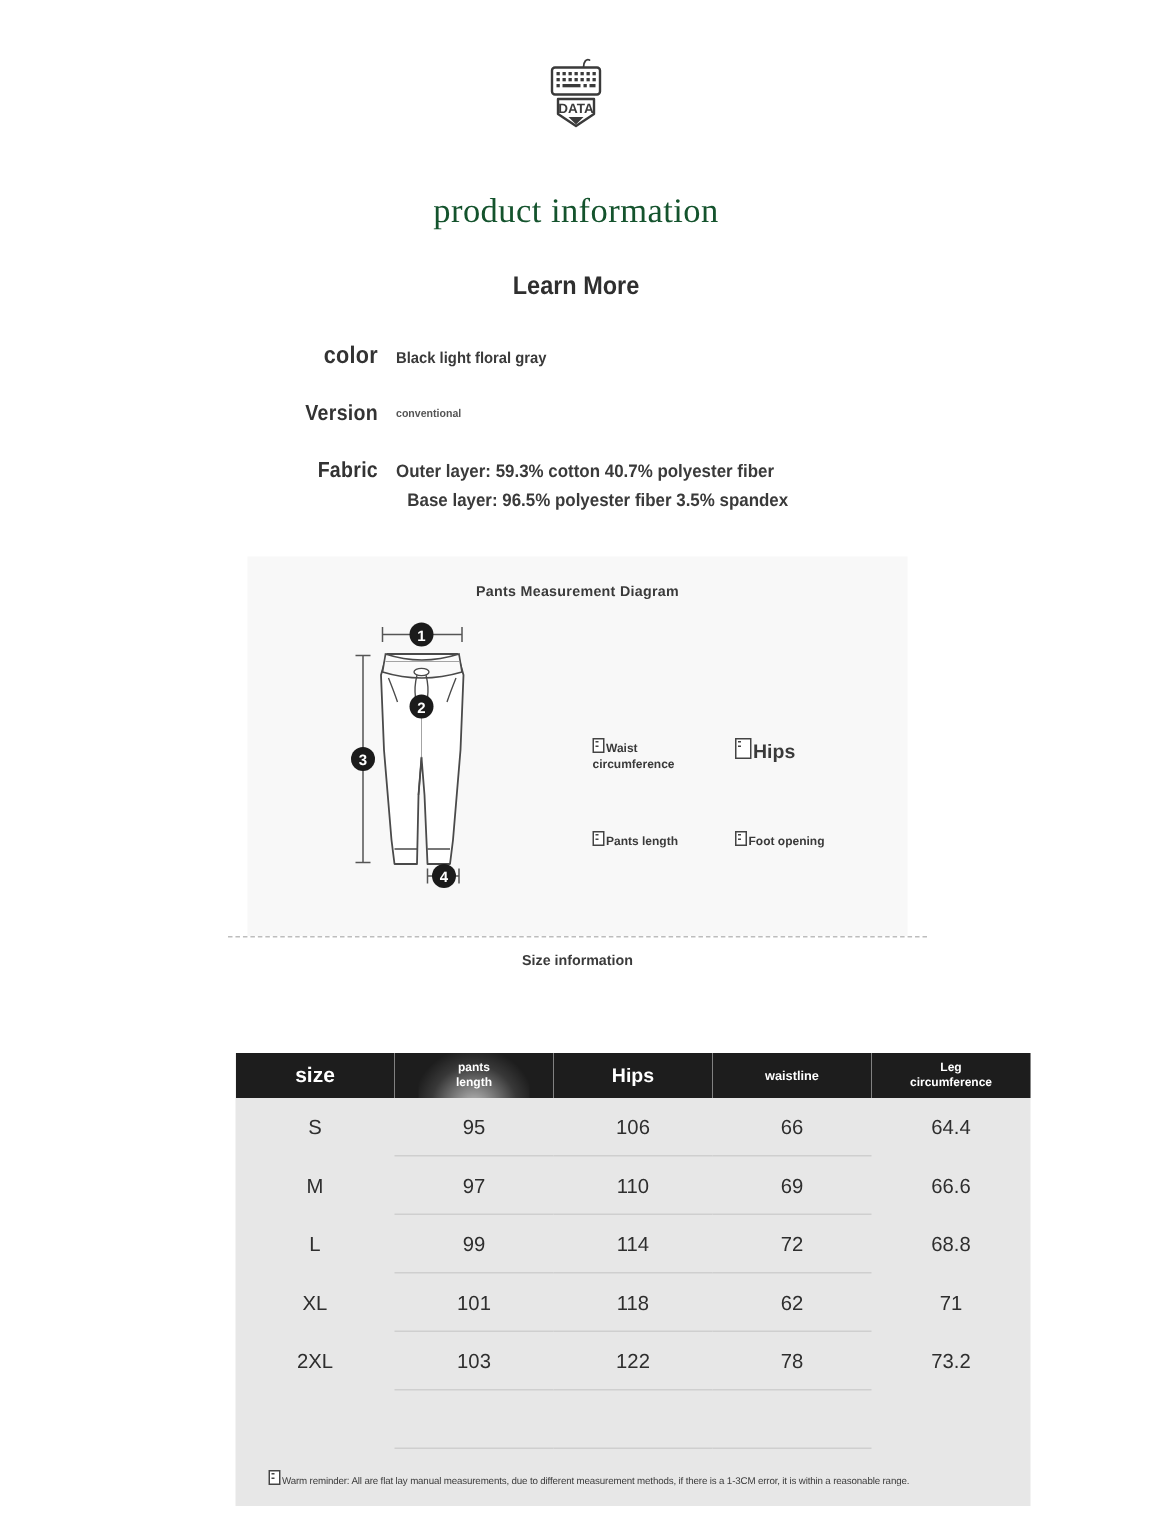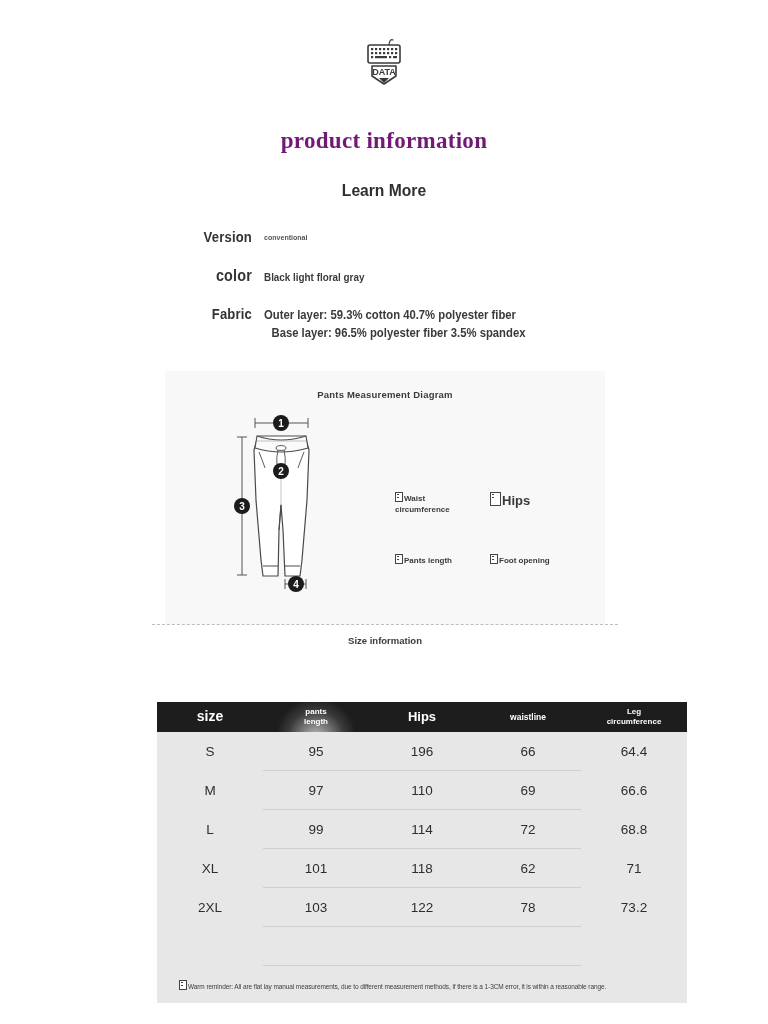--- a/index.html
+++ b/index.html
@@ -28,23 +28,23 @@
     height: 54px;
     position: relative;
     text-align: right;
   }
   .logo svg { display: block; }
 
   
   .title-main {
     text-align: center;
     font-size: 23px;
-    font-weight: 700;
+    font-weight: 400;
     letter-spacing: 0.3px;
-    color: #701a75;
+    color: #14532d;
     margin-top: 38px;
     font-family: "Liberation Serif", serif;
   }
   .title-sub {
     text-align: center;
     font-size: 17px;
     font-weight: 700;
     color: #2f2f2f;
     margin-top: 27px;
     font-family: "Liberation Sans", sans-serif;
@@ -281,27 +281,27 @@
     </svg>
   </div>
 </div>
 
 <div class="title-main">product information</div>
 <div class="title-sub">Learn More</div>
 
 <div class="attrs">
 
   <div class="attr-row">
+    <div class="attr-label lg">color</div>
+    <div class="attr-value med">Black light floral gray</div>
+  </div>
+
+  <div class="attr-row">
     <div class="attr-label">Version</div>
     <div class="attr-value small">conventional</div>
-  </div>
-
-  <div class="attr-row">
-    <div class="attr-label lg">color</div>
-    <div class="attr-value med">Black light floral gray</div>
   </div>
 
   <div class="attr-row">
     <div class="attr-label">Fabric</div>
     <div class="attr-value fabric">
       <div>Outer layer: 59.3% cotton 40.7% polyester fiber</div>
       <div class="fabric-line-2">Base layer: 96.5% polyester fiber 3.5% spandex</div>
     </div>
   </div>
 
@@ -408,21 +408,21 @@
         <th>
           <div>Leg</div>
           <div>circumference</div>
         </th>
       </tr>
     </thead>
     <tbody>
       <tr>
         <td>S</td>
         <td>95</td>
-        <td>196</td>
+        <td>106</td>
         <td>66</td>
         <td>64.4</td>
       </tr>
       <tr>
         <td>M</td>
         <td>97</td>
         <td>110</td>
         <td>69</td>
         <td>66.6</td>
       </tr>

